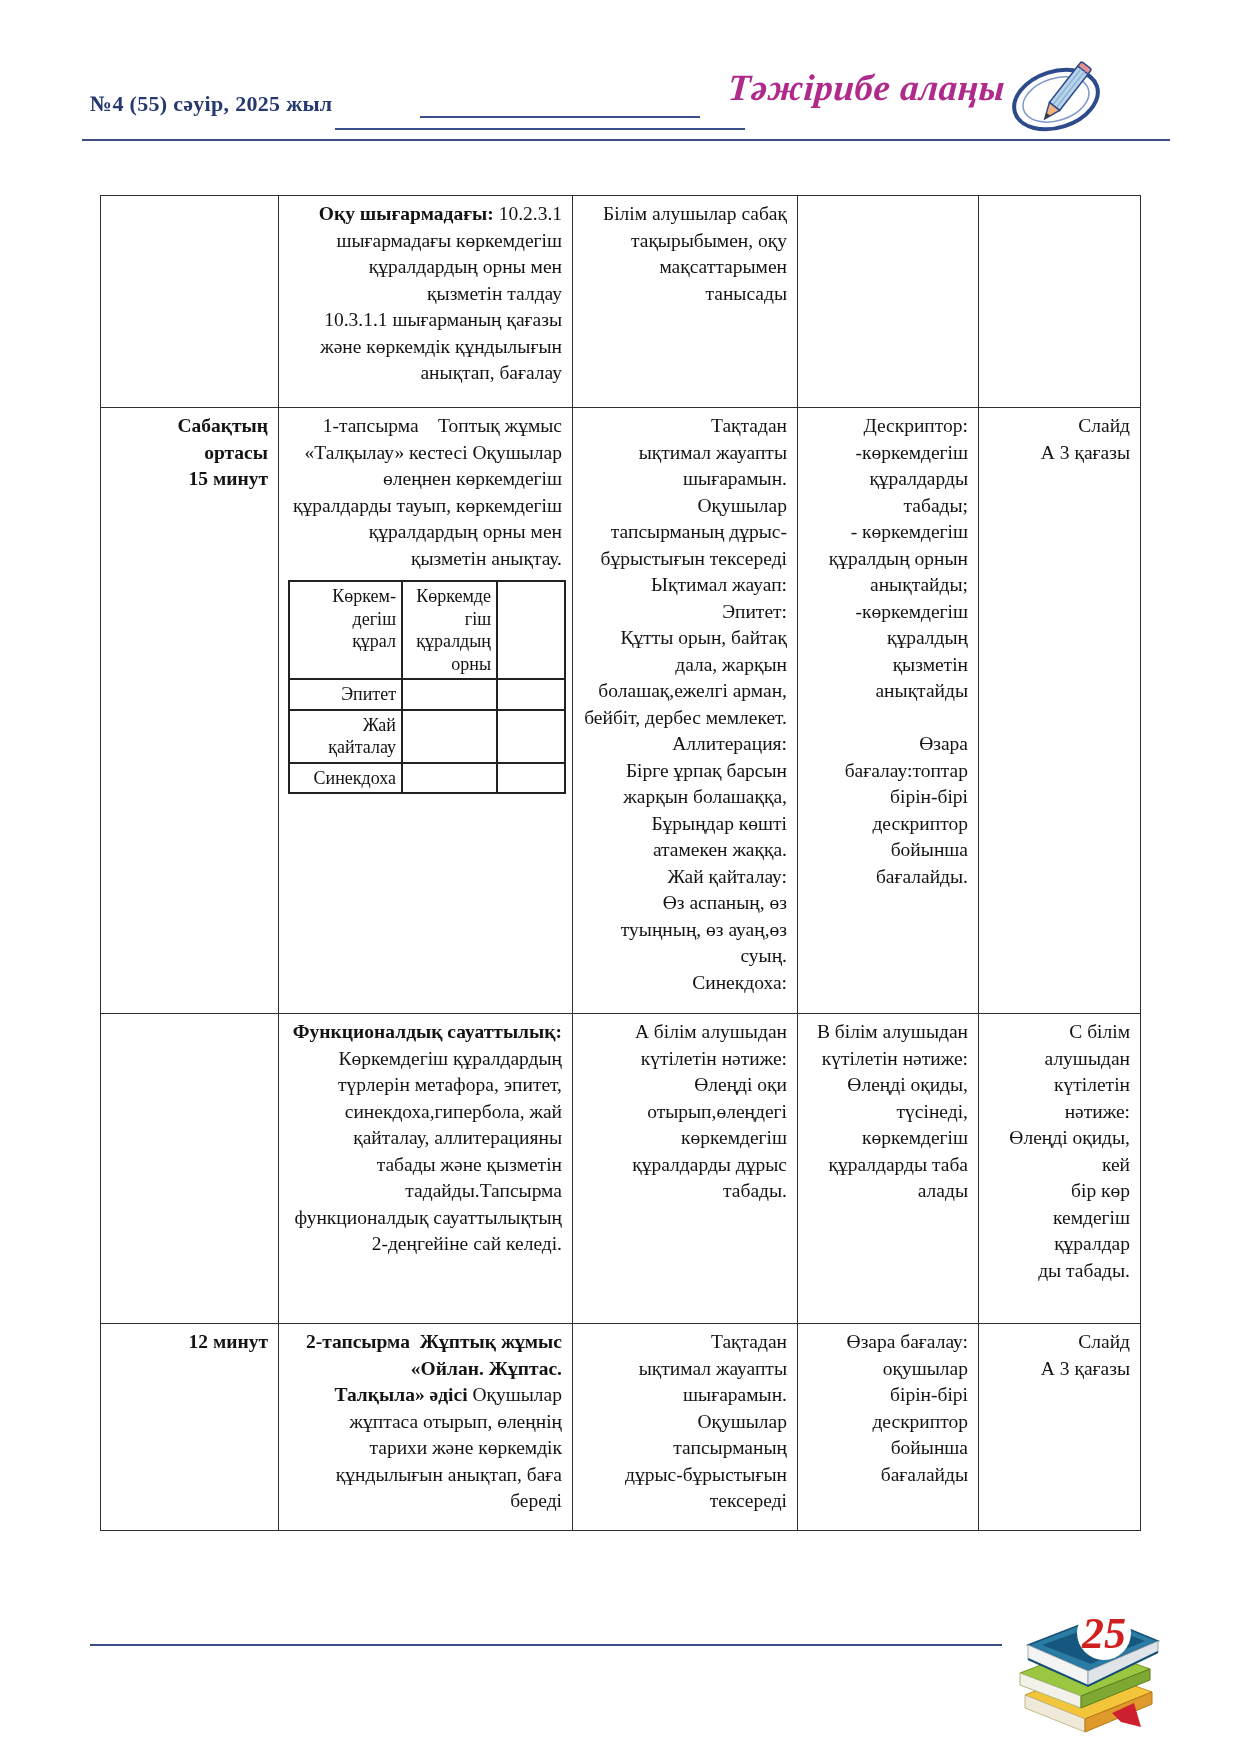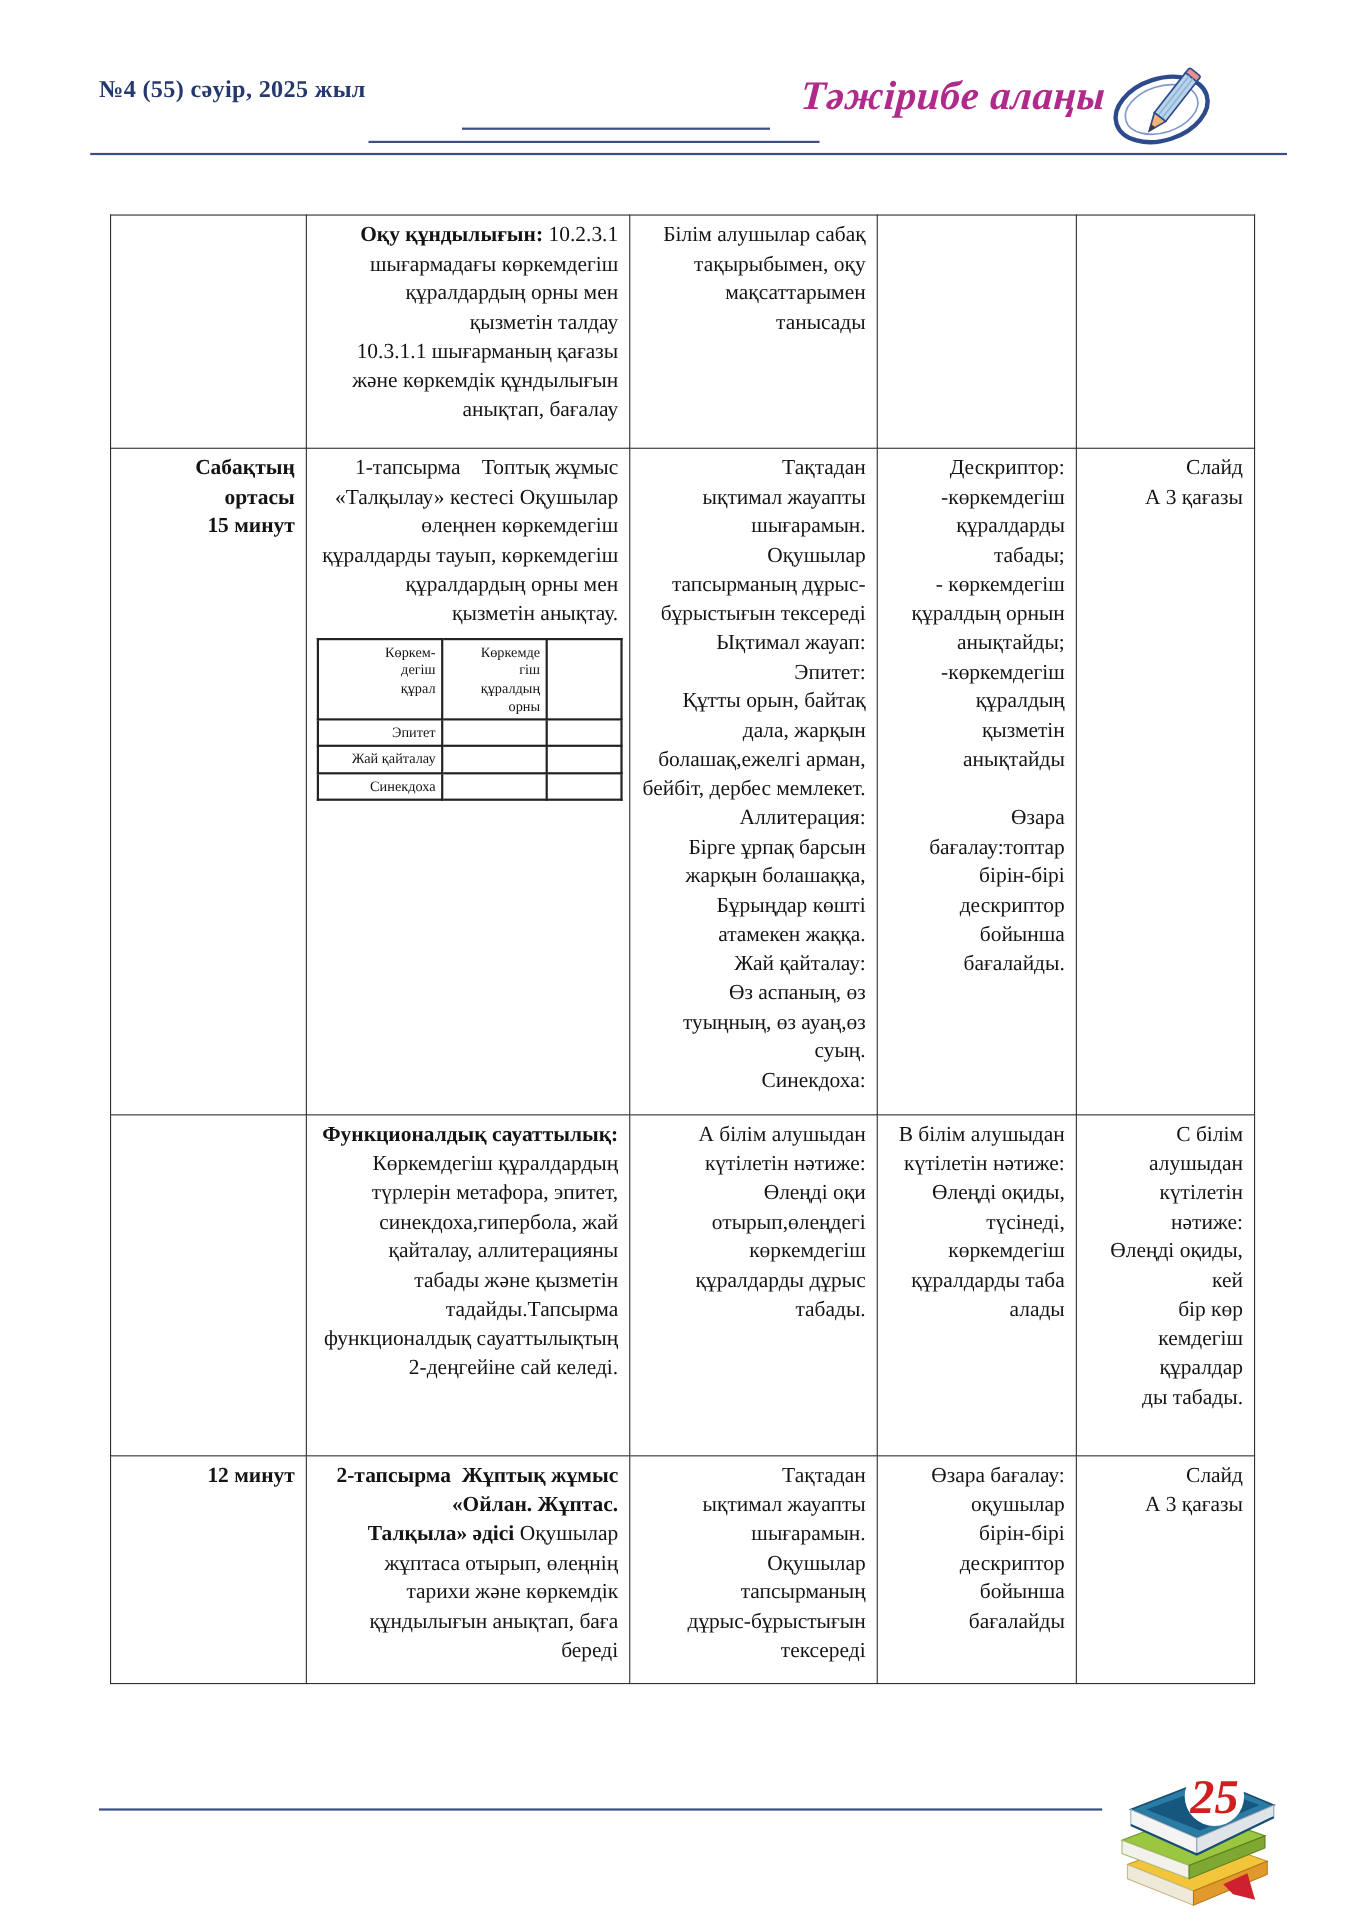--- a/index.html
+++ b/index.html
@@ -3,21 +3,21 @@
 <meta charset="utf-8">
 <style>
   html,body { margin:0; padding:0; background:#e9e9e9; }
   .page {
     position:relative; width:1241px; height:1754px; margin:0 auto;
     background:#ffffff; overflow:hidden;
     font-family:"Liberation Serif","DejaVu Serif",serif; color:#131313;
   }
   
   .issue {
-    position:absolute; left:90px; top:68px;
+    position:absolute; left:90px; top:91px;
     font-size:22px; font-weight:bold; color:#26396f; letter-spacing:.3px;
   }
   .hline { position:absolute; height:2px; background:#3b4f87; }
   .hl-a { left:420px; top:116px; width:280px; }
   .hl-b { left:335px; top:128px; width:410px; }
   .hl-rule { left:82px; top:139px; width:1088px; height:2px; }
   .brand {
     position:absolute; left:700px; top:66px; width:305px; text-align:right;
     font-size:37px; font-weight:bold; font-style:italic; color:#b02a8c;
     letter-spacing:.5px; transform:skewX(-4deg);
@@ -36,21 +36,21 @@
   tr.r3 { height:310px;padding-left:16px; } tr.r4 { height:207px; }
   .b { font-weight:bold; }
   .pl { white-space:pre-line; }
   .just { text-align:justify; }
   
   table.inner {
     border-collapse:collapse; table-layout:fixed; width:276px;
     margin-top:8px; margin-left:-2px;
   }
   table.inner td {
-    border:2px solid #222; padding:3px 5px; font-size:13px; line-height:1.25;
+    border:2px solid #222; padding:3px 5px; font-size:18px; line-height:1.25;
   }
   
   .foot-rule { position:absolute; left:90px; top:1644px; width:912px; height:2px; background:#3b4f87; }
   .books { position:absolute; left:1000px; top:1595px; }
   .pgnum {
     font-family:"Liberation Serif",serif; font-weight:bold; font-style:italic;
     font-size:44px; fill:#cf1f1f;
   }
 </style>
 </head>
@@ -81,21 +81,21 @@
       <col style="width:178px">
         <col style="width:294px">
         <col style="width:225px">
       <col style="width:181px">
         <col style="width:162px">
     </colgroup>
     <tbody>
         <tr class="r1">
       <td></td>
       <td class="just">
-        <span class="b">Оқу құндылығын:</span>
+        <span class="b">Оқу шығармадағы:</span>
         <span class="pl">10.2.3.1 шығармадағы көркемдегіш құралдардың орны мен қызметін талдау
 10.3.1.1 шығарманың қағазы және көркемдік құндылығын анықтап, бағалау</span>
       </td>
       <td>
         <span class="pl">Білім алушылар сабақ тақырыбымен, оқу мақсаттарымен танысады</span>
       </td>
       <td></td>
       <td></td>
     </tr>
     <tr class="r2">

